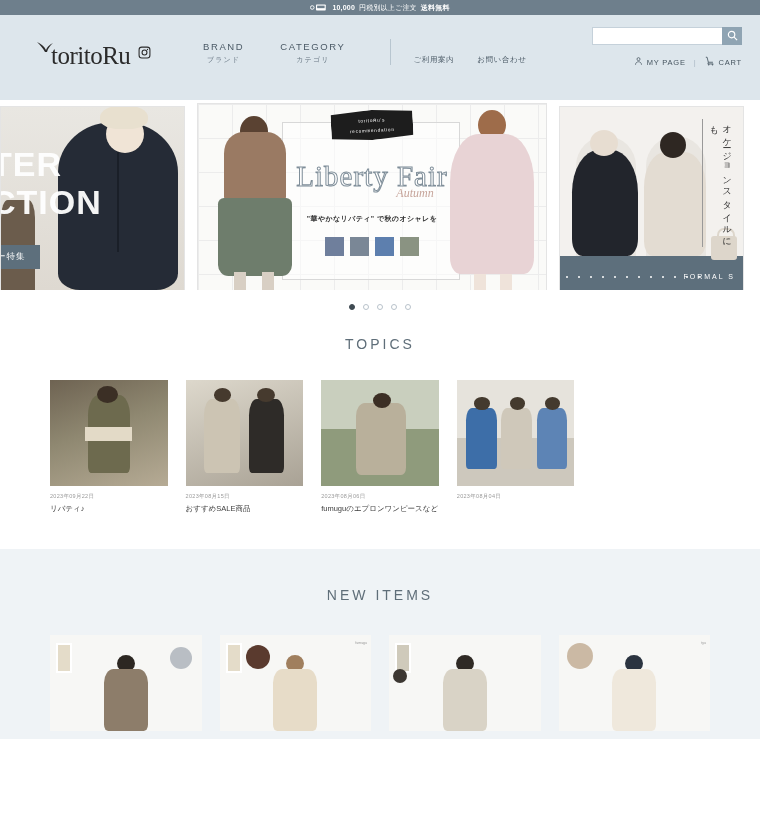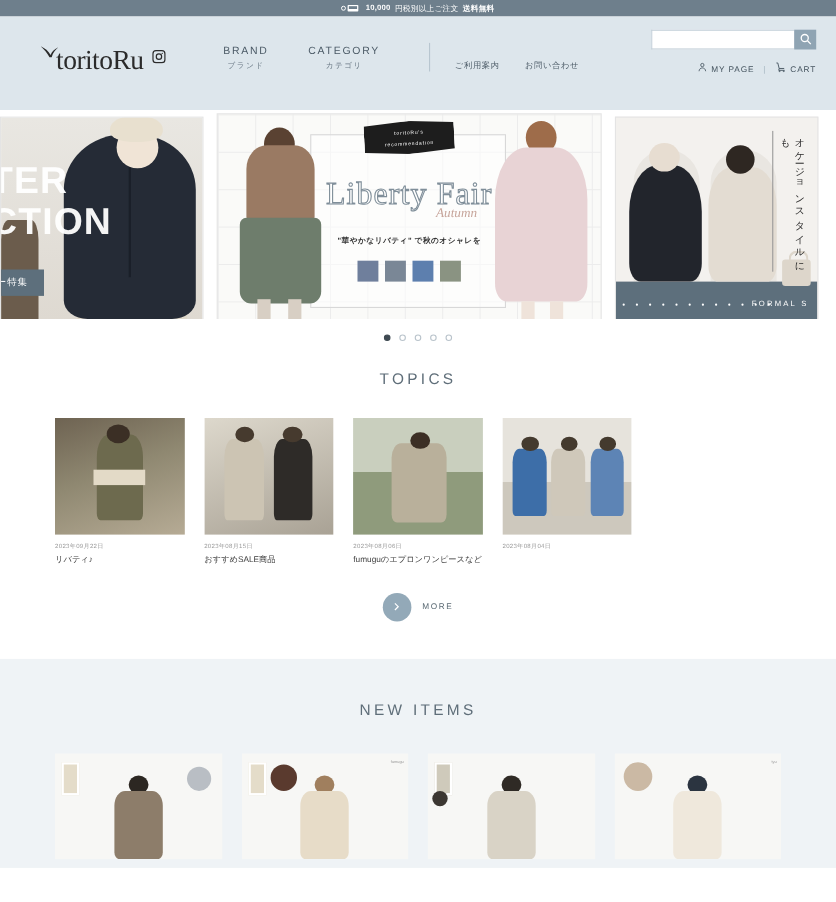--- a/index.html
+++ b/index.html
@@ -597,30 +597,20 @@
         <div style="position:absolute;left:68%;top:26%;width:26%;height:58%;background:#5d84b5;border-radius:20% 20% 8% 8%"></div>
         <div style="position:absolute;left:15%;top:16%;width:13%;height:12%;border-radius:50%;background:#443a2e"></div>
         <div style="position:absolute;left:45%;top:16%;width:13%;height:12%;border-radius:50%;background:#443a2e"></div>
         <div style="position:absolute;left:75%;top:16%;width:13%;height:12%;border-radius:50%;background:#443a2e"></div>
       </div>
       <div class="topic-date">2023年08月04日</div>
     </article>
 
   </div>
 
-  <div class="more-wrap">
-    <span class="more-circle">
-      <span>
-        <svg width="9" height="9" viewBox="0 0 24 24" fill="none" stroke="#ffffff" stroke-width="3">
-          <polyline points="8,4 16,12 8,20"></polyline>
-        </svg>
-      </span>
-    </span>
-    <span class="more-label">MORE</span>
-  </div>
 </section>
 
 <section class="new-items">
   <h2 class="section-title">NEW ITEMS</h2>
 
   <div class="items-grid">
 
     <article class="item-card">
       <div class="item-thumb">
         <div class="win"></div>

